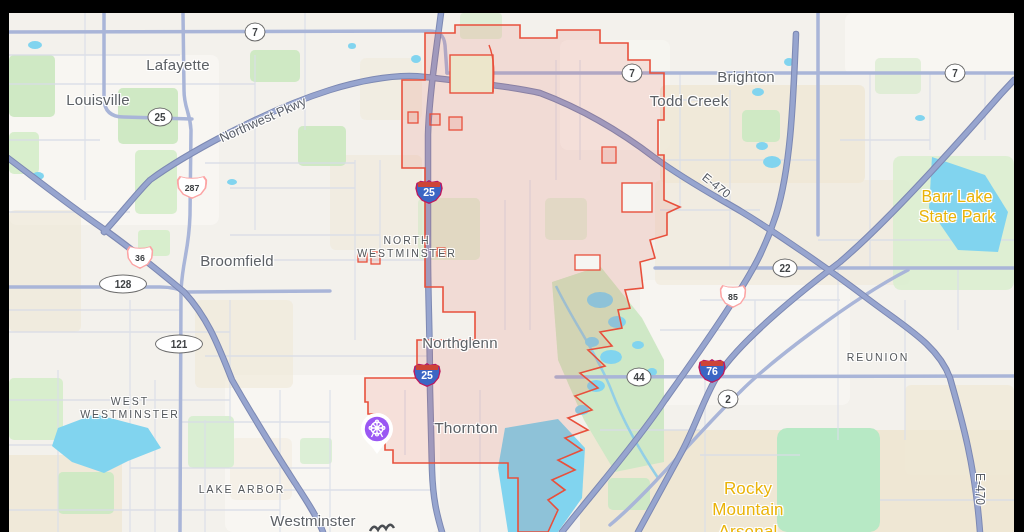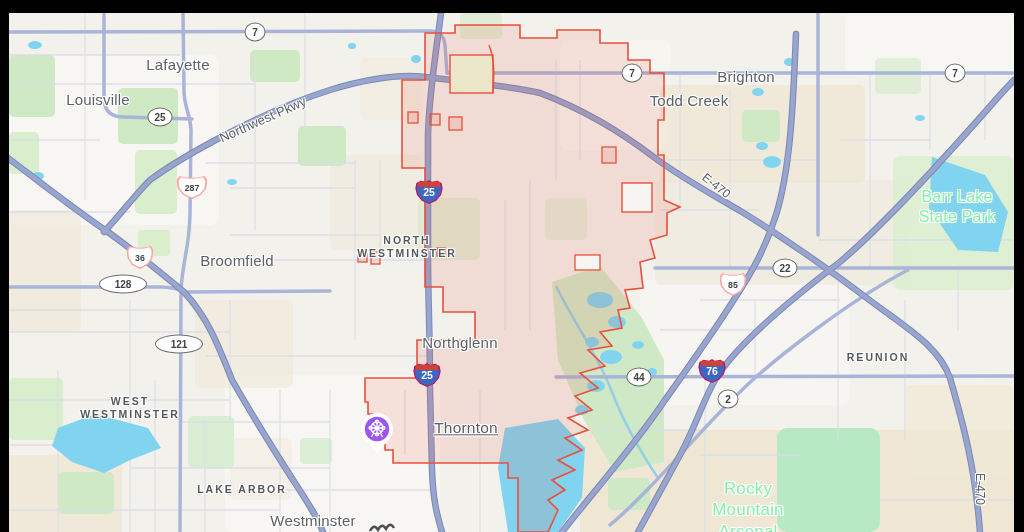--- a/index.html
+++ b/index.html
@@ -9,22 +9,22 @@
   svg{display:block;}
   .bar{position:absolute;background:#000;z-index:40;}
   #bar-top{left:0;top:0;width:1024px;height:13px;}
   #bar-left{left:0;top:0;width:9px;height:532px;}
   #bar-right{left:1014px;top:0;width:10px;height:532px;}
 
   .lbl{position:absolute;transform:translate(-50%,-50%);white-space:nowrap;z-index:20;
        text-align:center;line-height:1.25;
        text-shadow:-1px -1px 0 #fff,1px -1px 0 #fff,-1px 1px 0 #fff,1px 1px 0 #fff,0 0 3px #fff;}
   .city{color:#5d6166;font-size:15px;letter-spacing:.2px;}
-  .district{color:#54585c;font-size:10.5px;font-weight:bold;letter-spacing:2px;}
-  .park{color:#86efac;font-size:16px;font-weight:500;letter-spacing:.2px;}
+  .district{color:#54585c;font-size:10.5px;font-weight:normal;letter-spacing:2px;}
+  .park{color:#eab308;font-size:16px;font-weight:500;letter-spacing:.2px;}
   .poi-name{color:#8f53f1;font-size:18px;letter-spacing:.2px;}
   .roadname{color:#595e68;font-size:12px;z-index:15;}
 
   .shield{position:absolute;transform:translate(-50%,-50%);z-index:18;display:flex;
           align-items:center;justify-content:center;color:#3f4245;font-weight:bold;
           font-size:10px;box-sizing:border-box;}
   .sh-ellipse{background:#fff;border:1.5px solid #6d6d6d;border-radius:50%;height:19px;}
   .sh-e1{width:21px;} .sh-e2{width:25px;} .sh-e3{width:48px;}
   .sh-us{width:27px;height:24px;background:#fca5a5;
          clip-path:polygon(0% 22%,10% 4%,30% 10%,50% 11%,70% 10%,90% 4%,100% 22%,96% 55%,80% 82%,50% 100%,20% 82%,4% 55%);}
@@ -204,21 +204,21 @@
         <circle cx="17" cy="16" r="1.6" fill="#ffffff"></circle>
       </g>
     </svg>
 
     <div class="lbl city" style="left:178px;top:52px;margin-top:13px;">Lafayette</div>
     <div class="lbl city" style="left:98px;top:100px;">Louisville</div>
     <div class="lbl city" style="left:746px;top:77px;">Brighton</div>
     <div class="lbl city" style="left:689px;top:101px;">Todd Creek</div>
     <div class="lbl city" style="left:213px;top:261px;margin-left:24px;">Broomfield</div>
     <div class="lbl city" style="left:460px;top:343px;">Northglenn</div>
-    <div class="lbl city" style="left:466px;top:428px;font-size:15.5px;text-decoration:underline;">Thornton</div>
+    <div class="lbl city" style="left:466px;top:428px;font-size:15.5px;">Thornton</div>
     <div class="lbl city" style="left:313px;top:521px;">Westminster</div>
 
     <div class="lbl district" style="left:407px;top:247px;">
       <span>NORTH</span><br>
       <span>WESTMINSTER</span>
     </div>
     <div class="lbl district" style="left:130px;top:408px;">
       <span>WEST</span><br>
       <span>WESTMINSTER</span>
     </div>
@@ -249,21 +249,21 @@
     <div class="shield sh-ellipse sh-e2" style="left:785px;top:268px;">22</div>
     <div class="shield sh-ellipse sh-e2" style="left:639px;top:377px;">44</div>
     <div class="shield sh-ellipse sh-e1" style="left:728px;top:399px;">2</div>
 
     <div class="shield sh-us wide" style="left:192px;top:187px;">
       <div class="us-in">287</div>
     </div>
     <div class="shield sh-us" style="left:140px;top:257px;">
       <div class="us-in">36</div>
     </div>
-    <div class="shield sh-us" style="left:733px;top:284px;">
+    <div class="shield sh-us" style="left:733px;top:296px;">
       <div class="us-in">85</div>
     </div>
 
     <div class="shield sh-i" style="left:429px;top:192px;">
       <div class="i-in"></div>
       <div class="i-band"></div>
       <div class="i-num">25</div>
     </div>
     <div class="shield sh-i" style="left:427px;top:375px;">
       <div class="i-in"></div>

